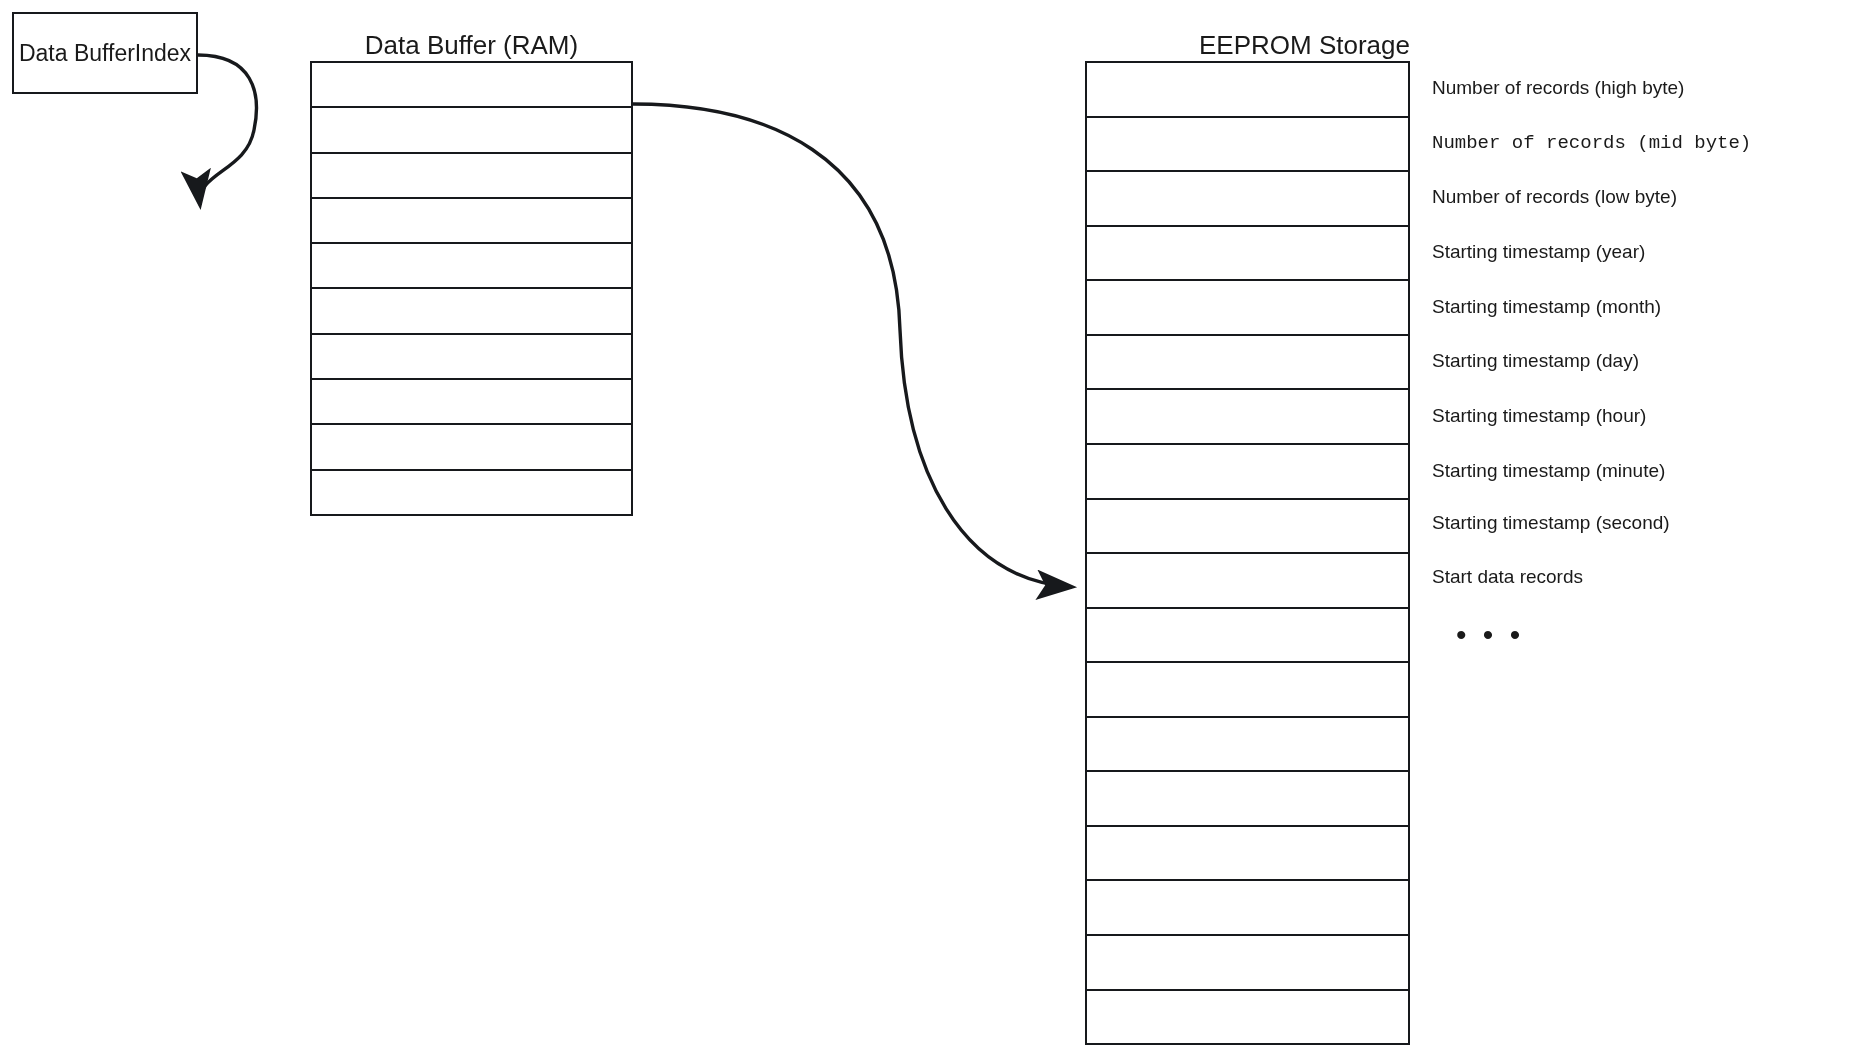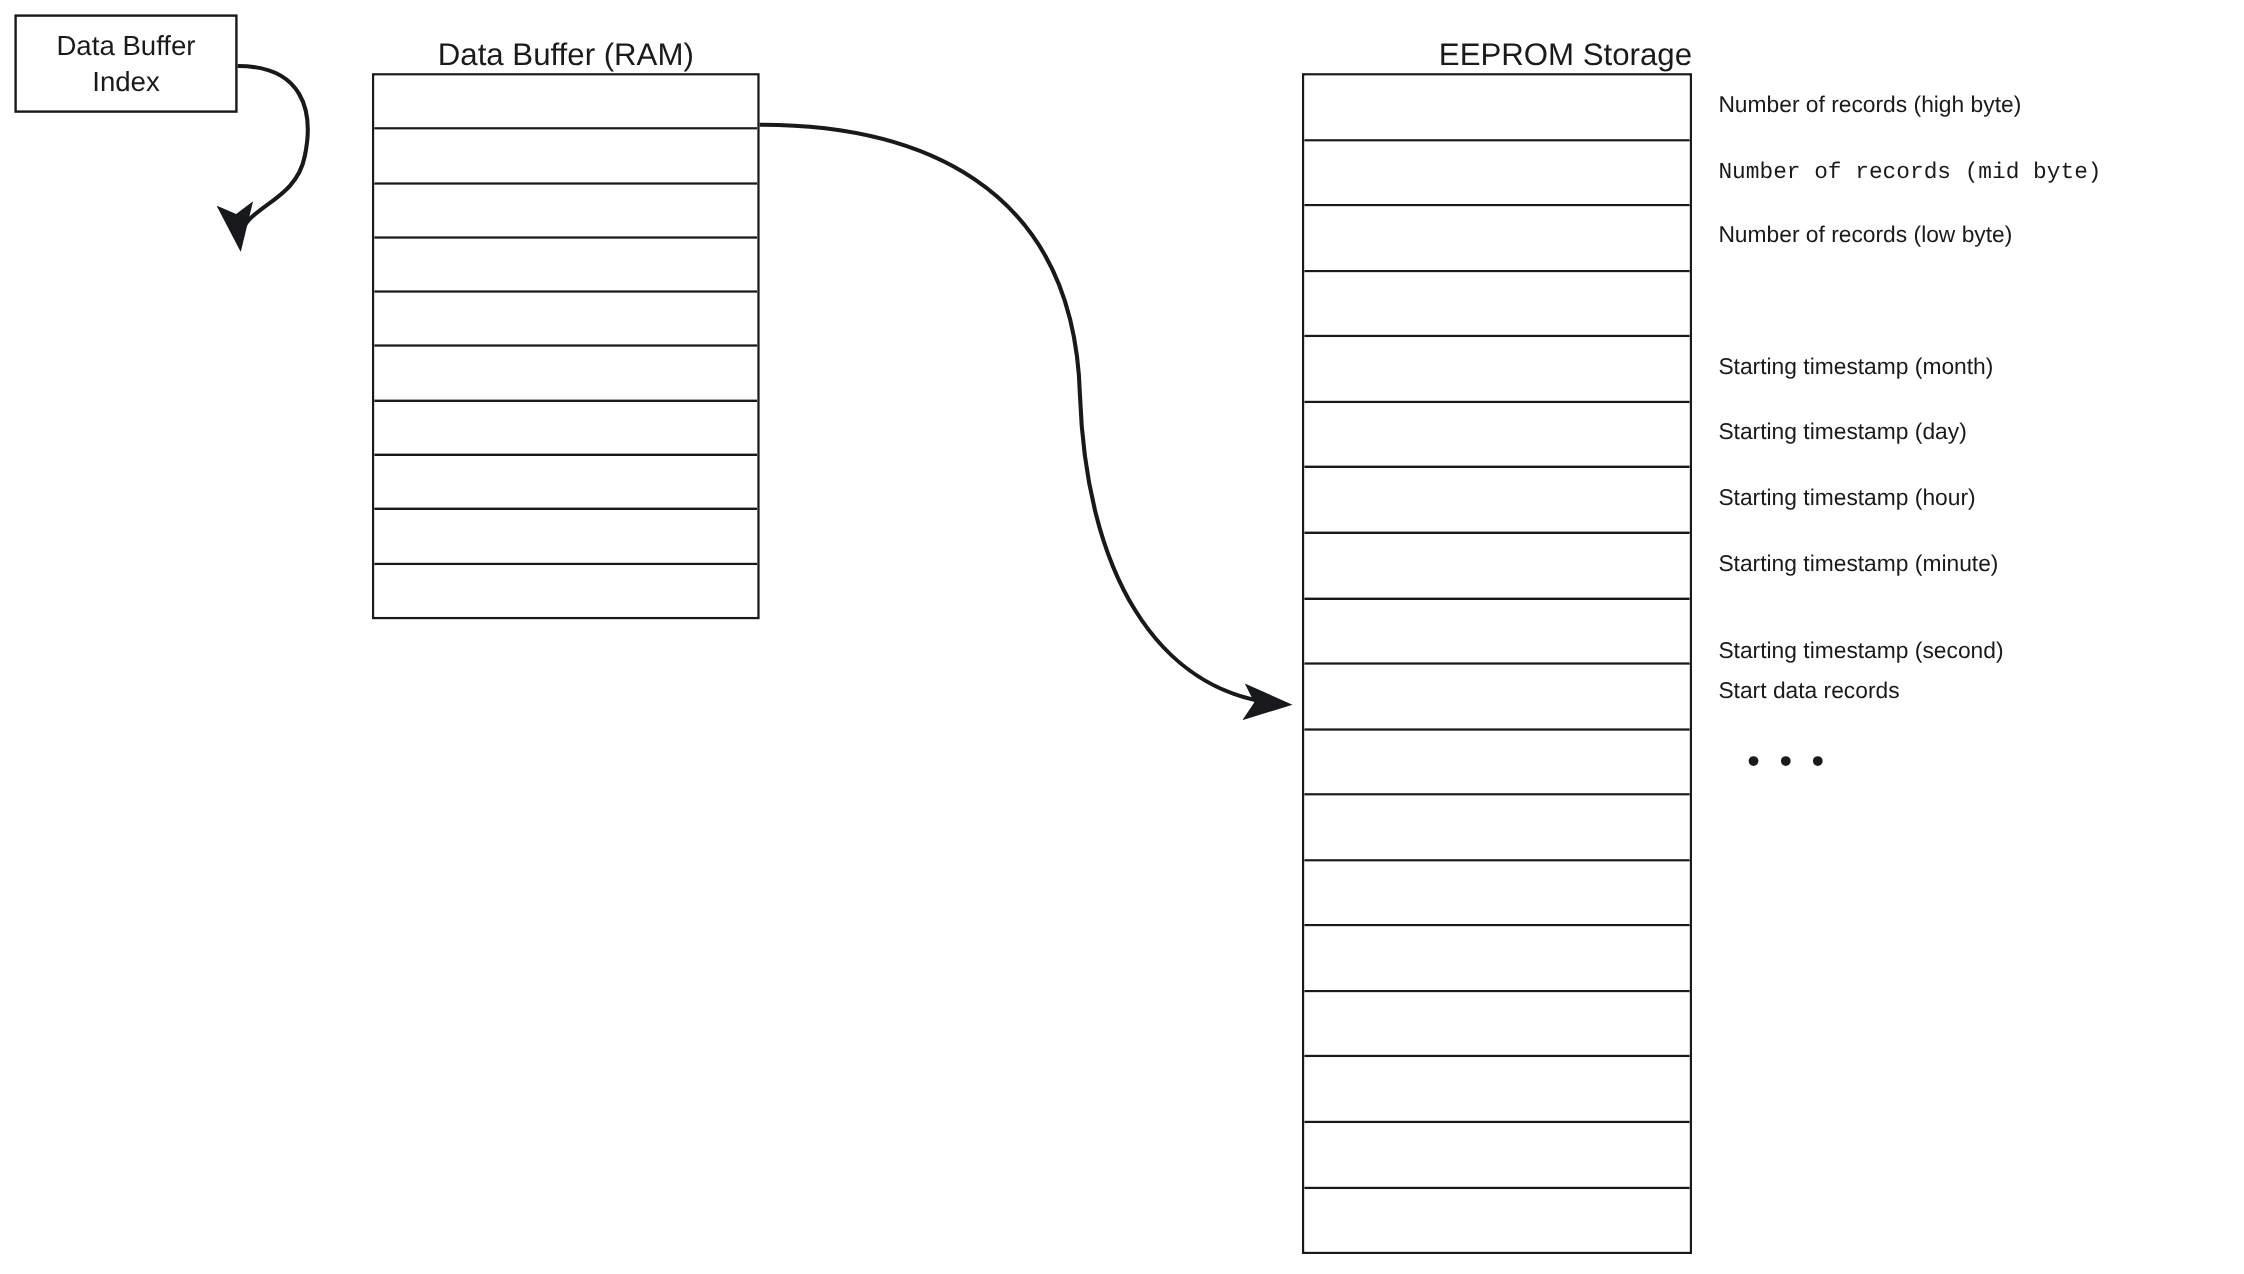--- a/index.html
+++ b/index.html
@@ -20,21 +20,20 @@
   
   #index-box {
     position: absolute;
     left: 12px;
     top: 12px;
     width: 186px;
     height: 82px;
     border: 2.5px solid #17191c;
     background: #ffffff;
     display: flex;
-    flex-direction: column;
     align-items: center;
     justify-content: center;
     box-sizing: border-box;
   }
   #index-box .line {
     font-size: 23px;
     line-height: 30px;
     white-space: nowrap;
   }
 
@@ -156,25 +155,26 @@
       <div class="mem-row"></div>
       <div class="mem-row"></div>
       <div class="mem-row"></div>
       <div class="mem-row"></div>
     </div>
 
   <div id="eeprom-labels">
       <div class="eep-label" style="top: 0px;">Number of records (high byte)</div>
       <div class="eep-label" style="top: 54.6667px; font-family: Liberation Mono, monospace;">Number of records (mid byte)</div>
       <div class="eep-label" style="top: 109.333px;">Number of records (low byte)</div>
+      <div class="eep-label" style="top: 164px;">Starting timestamp (year)</div>
       <div class="eep-label" style="top: 218.667px;">Starting timestamp (month)</div>
       <div class="eep-label" style="top: 273.333px;">Starting timestamp (day)</div>
       <div class="eep-label" style="top: 328px;">Starting timestamp (hour)</div>
       <div class="eep-label" style="top: 382.667px;">Starting timestamp (minute)</div>
-      <div class="eep-label" style="top: 455px;">Starting timestamp (second)</div>
+      <div class="eep-label" style="top: 435px;">Starting timestamp (second)</div>
       <div class="eep-label" style="top: 489px;">Start data records</div>
       <div class="eep-label dots" style="top: 546.667px;">• • •</div>
     </div>
 
   <svg id="connectors" viewBox="0 0 1870 1062">
     <defs>
       <marker id="arrowhead" markerWidth="12" markerHeight="9" refX="10.5" refY="4.5" orient="auto" markerUnits="strokeWidth">
         <path d="M0,0 L12,4.5 L0,9 L2.6,4.5 Z" fill="#17191c"></path>
       </marker>
     </defs>

